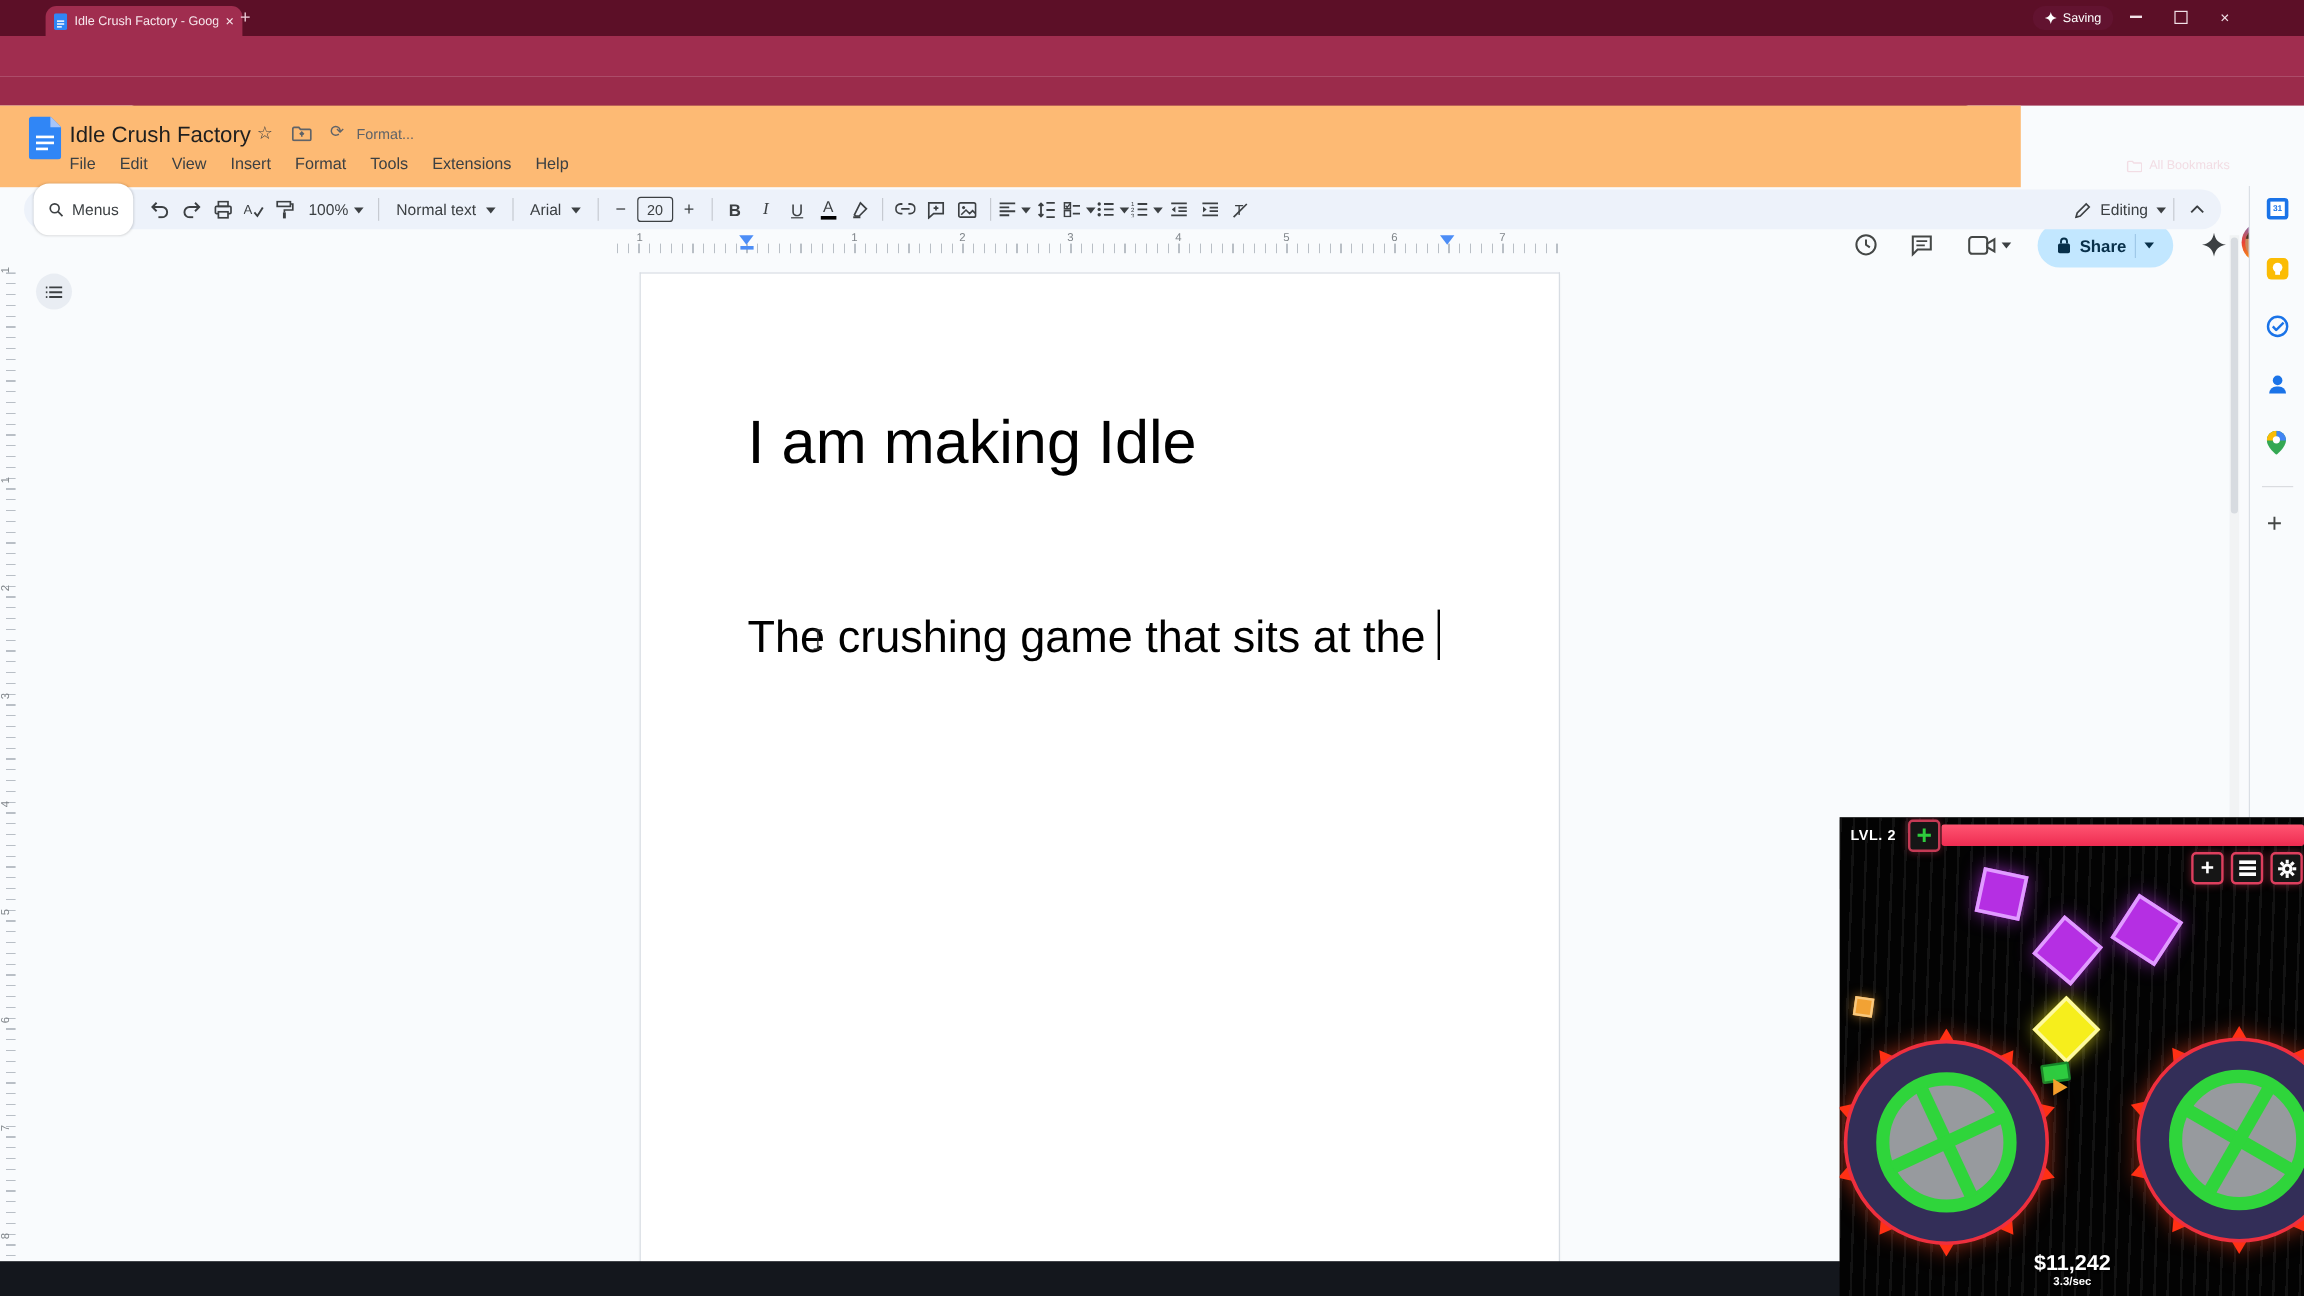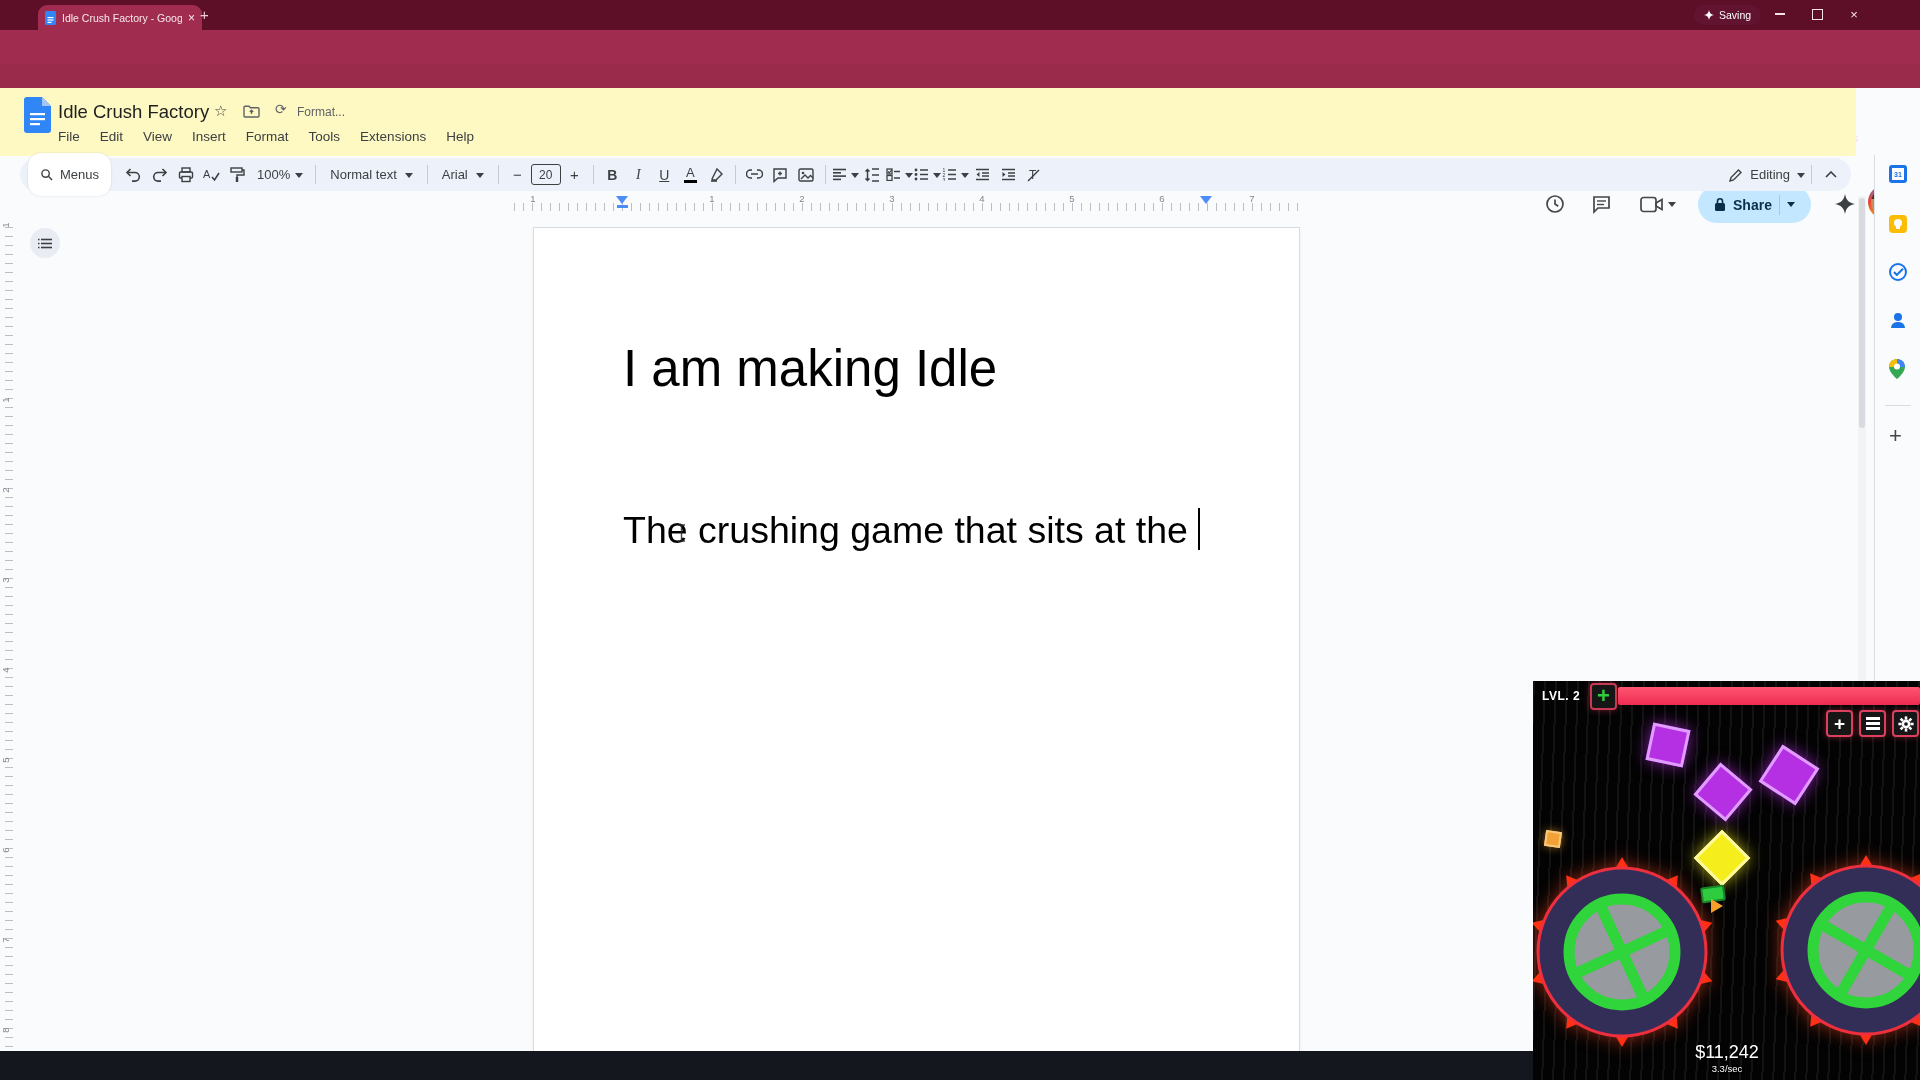--- a/index.html
+++ b/index.html
@@ -12,21 +12,21 @@
   .tab{position:absolute;left:38px;top:5px;width:150px;height:25px;background:#a02d4f;border-radius:9px 9px 0 0;display:flex;align-items:center;padding:0 7px;gap:6px;}
   .tab-title{font-size:10.5px;color:#f7e8ee;white-space:nowrap;overflow:hidden;flex:1;}
   .gem-pill{position:absolute;left:1694px;top:5px;height:20px;padding:0 10px;background:#621330;border-radius:11px;color:#fff;font-size:10.5px;display:flex;align-items:center;gap:5px;}
   .winbtn{position:absolute;top:0;width:34px;height:28px;display:flex;align-items:center;justify-content:center;color:#f2e2e8;font-size:13px;}
   #navbar{left:0;top:30px;width:1920px;height:34px;background:#a02d4f;}
   .navic{position:absolute;top:36px;width:24px;height:22px;display:flex;align-items:center;justify-content:center;color:#f3dfe6;font-size:15px;}
   .urlpill{position:absolute;left:104px;top:36px;width:1542px;height:23px;border-radius:12px;background:#7d1f3d;display:flex;align-items:center;}
   .urltxt{font-size:11.5px;color:#eed6de;white-space:nowrap;overflow:hidden;}
   #bookbar{left:0;top:64px;width:1920px;height:24px;background:#9b2b4b;}
   
-  #dhead{left:0;top:88px;width:1856px;height:68px;background:#fef9c3;}
+  #dhead{left:0;top:88px;width:1684px;height:68px;background:#fdba74;}
   .dmenu-item{padding:3px 10px;font-size:13.5px;color:#3c4043;border-radius:4px;}
   .hic{position:absolute;top:101px;width:30px;height:30px;display:flex;align-items:center;justify-content:center;}
   .share{position:absolute;left:1698px;top:98px;width:113px;height:37px;background:#c2e7ff;border-radius:19px;display:flex;align-items:center;justify-content:center;gap:7px;color:#08304a;font-size:14px;font-weight:bold;}
   
   #dtoolbar{left:20px;top:158px;width:1831px;height:33px;border-radius:17px;background:#edf2fa;display:flex;align-items:center;padding:0 8px;box-sizing:border-box;gap:1px;}
   .tbtn{width:25px;height:25px;display:flex;align-items:center;justify-content:center;border-radius:4px;color:#3c4043;flex:0 0 auto;}
   .sep{width:1px;height:19px;background:#c6cad1;margin:0 5px;flex:0 0 auto;}
   .dd{border:4px solid transparent;border-top:5px solid #3c4043;margin-top:5px;}
   .lbl{font-size:13px;color:#3c4043;}
   
@@ -35,21 +35,21 @@
   #page{left:533px;top:227px;width:765px;height:824px;background:#fff;border:1px solid #d8dde3;border-bottom:none;box-shadow:0 1px 3px rgba(0,0,0,.06);}
   .marker{position:absolute;width:0;height:0;border-left:6px solid transparent;border-right:6px solid transparent;border-top:8px solid #4c8df6;}
   
   #sidepanel{left:1874px;top:155px;width:46px;height:526px;background:#f9fbfd;border-left:1px solid #dadfe5;}
   .sp-ic{position:absolute;left:14px;width:18px;height:18px;}
   
   #game{left:1533px;top:681px;width:387px;height:399px;background-color:#030303;background-image:repeating-linear-gradient(92deg,rgba(55,55,55,.30) 0 2px,transparent 2px 11px);overflow:hidden;z-index:30;}
   .gbtn{position:absolute;width:27px;height:27px;background:#161616;border:2px solid #dd3f5e;border-radius:4px;box-sizing:border-box;display:flex;align-items:center;justify-content:center;color:#fff;box-shadow:0 0 7px rgba(221,63,94,.45);}
   .crystal{position:absolute;border:3px solid;box-sizing:border-box;}
   .crusher{position:absolute;filter:drop-shadow(0 0 9px rgba(255,70,30,.55));}
-  .gmoney{position:absolute;left:114px;width:160px;text-align:center;color:#fff;font-weight:normal;text-shadow:0 1px 2px #000;}
+  .gmoney{position:absolute;left:114px;width:160px;text-align:center;color:#fff;font-weight:bold;text-shadow:0 1px 2px #000;}
   
   #taskbar{left:0;top:1051px;width:1920px;height:29px;background:#14171d;z-index:20;}
 </style>
 </head>
 <body>
 
 <div id="screen">
 
   <div class="abs" id="tabbar">
     <div class="tab">

